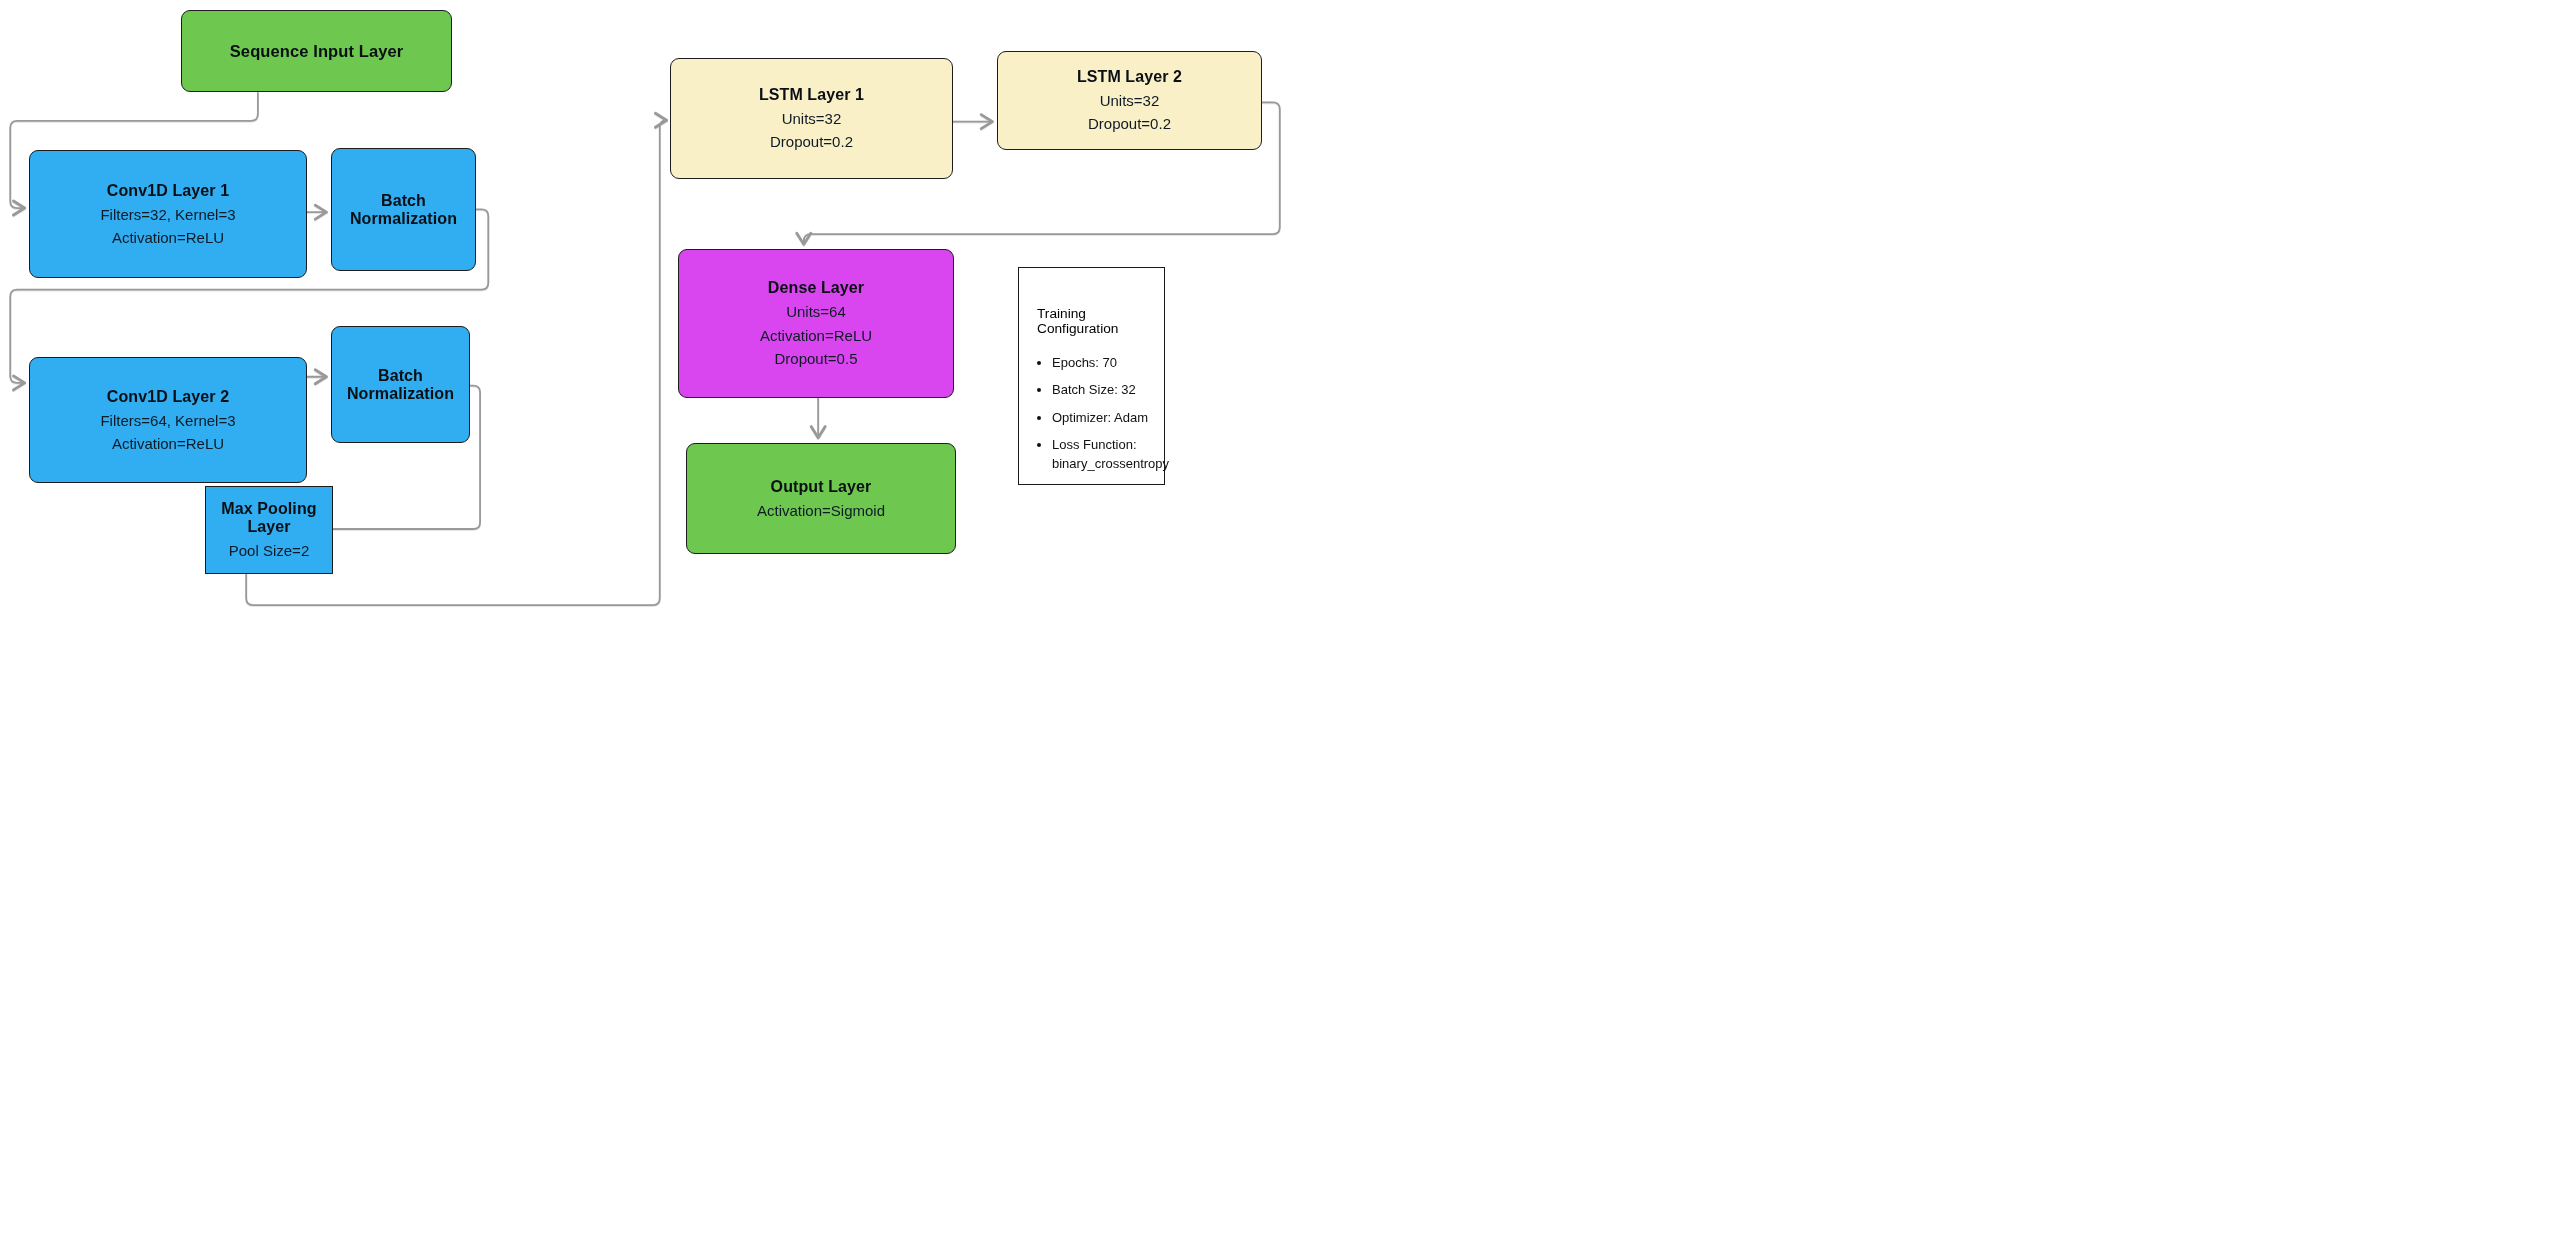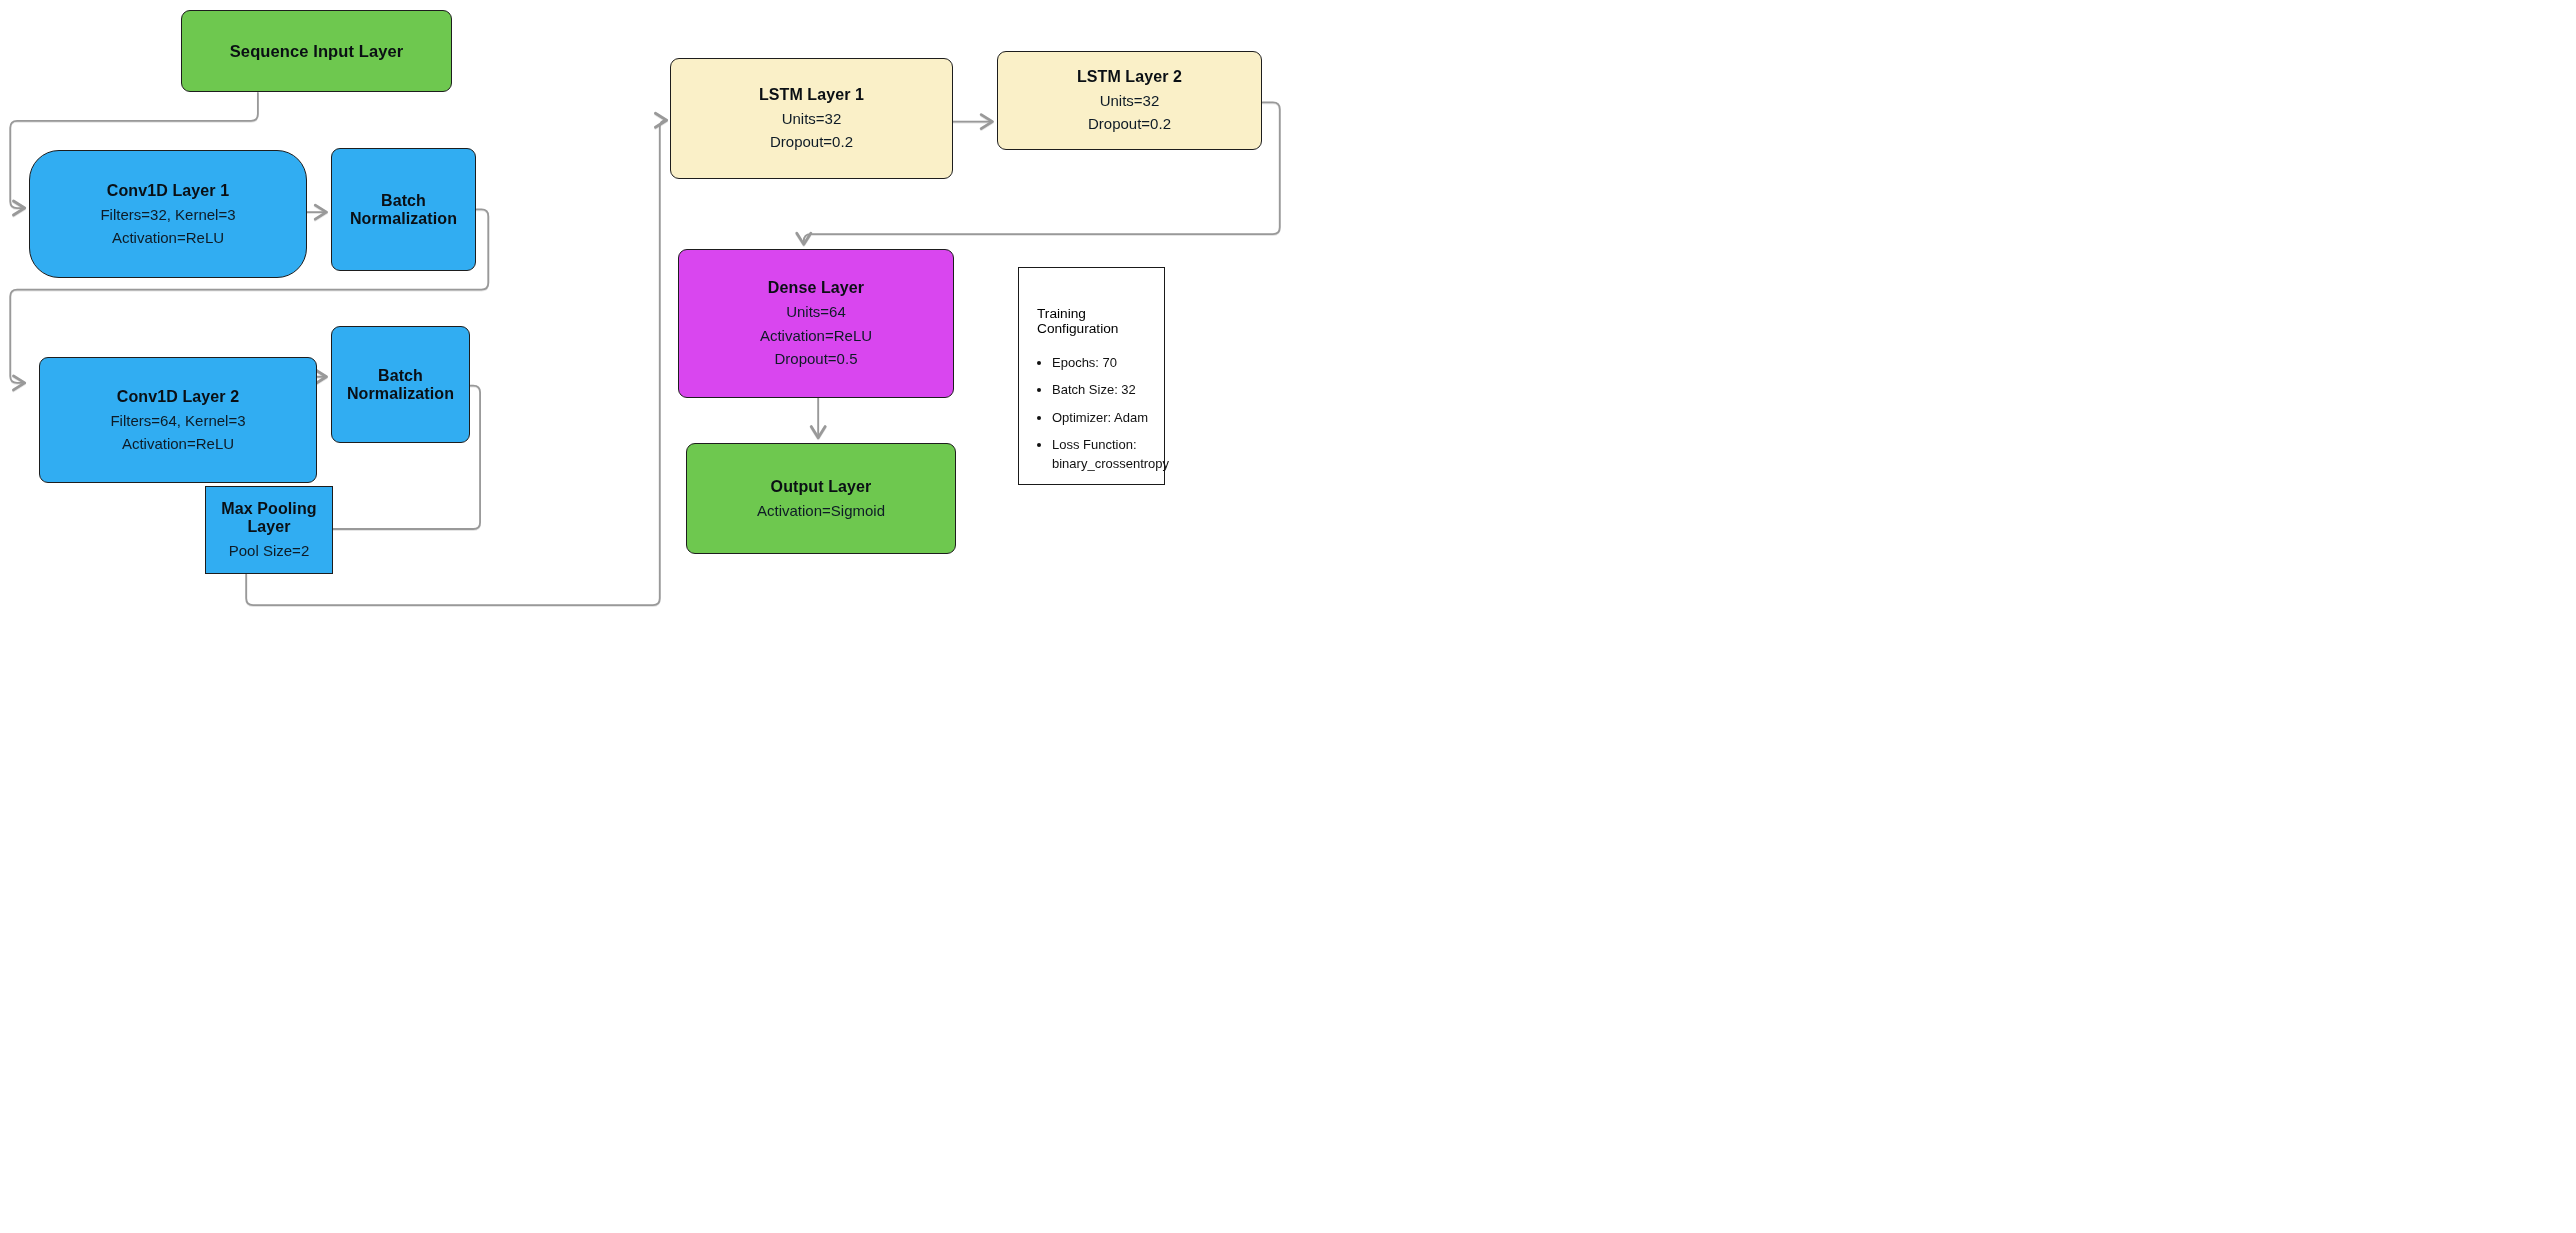--- a/index.html
+++ b/index.html
@@ -103,31 +103,31 @@
       <path d="M 1389 177 L 1447 177" marker-end="url(#arrow)"></path>
       <path d="M 1841 149 L 1856 149 Q 1866 149 1866 159 L 1866 331 Q 1866 341 1856 341 L 1182 341 Q 1172 341 1172 351 L 1172 356" marker-end="url(#arrow)"></path>
       <path d="M 1193 580 L 1193 638" marker-end="url(#arrow)"></path>
     </g>
   </svg>
 
   <div class="node green" style="left:181px; top:10.3px; width:271px; height:82px;">
     <div class="node-title big">Sequence Input Layer</div>
   </div>
 
-  <div class="node blue" style="left:29px; top:150px; width:278px; height:128px;border-radius:30px;">
+  <div class="node blue" style="left:29px; top:150px; width:278px; height:128px;">
     <div class="node-title">Conv1D Layer 1</div>
     <div class="node-line">Filters=32, Kernel=3</div>
     <div class="node-line">Activation=ReLU</div>
   </div>
 
   <div class="node blue" style="left:331px; top:148px; width:145px; height:123px;">
     <div class="node-title">Batch Normalization</div>
   </div>
 
-  <div class="node blue" style="left:39px; top:357px; width:278px; height:126px;">
+  <div class="node blue" style="left:29px; top:357px; width:278px; height:126px;">
     <div class="node-title">Conv1D Layer 2</div>
     <div class="node-line">Filters=64, Kernel=3</div>
     <div class="node-line">Activation=ReLU</div>
   </div>
 
   <div class="node blue" style="left:331px; top:326px; width:139px; height:117px;">
     <div class="node-title">Batch Normalization</div>
   </div>
 
   <div class="node blue square" style="left:169px; top:486px; width:128px; height:88px;margin-left:36px;">

